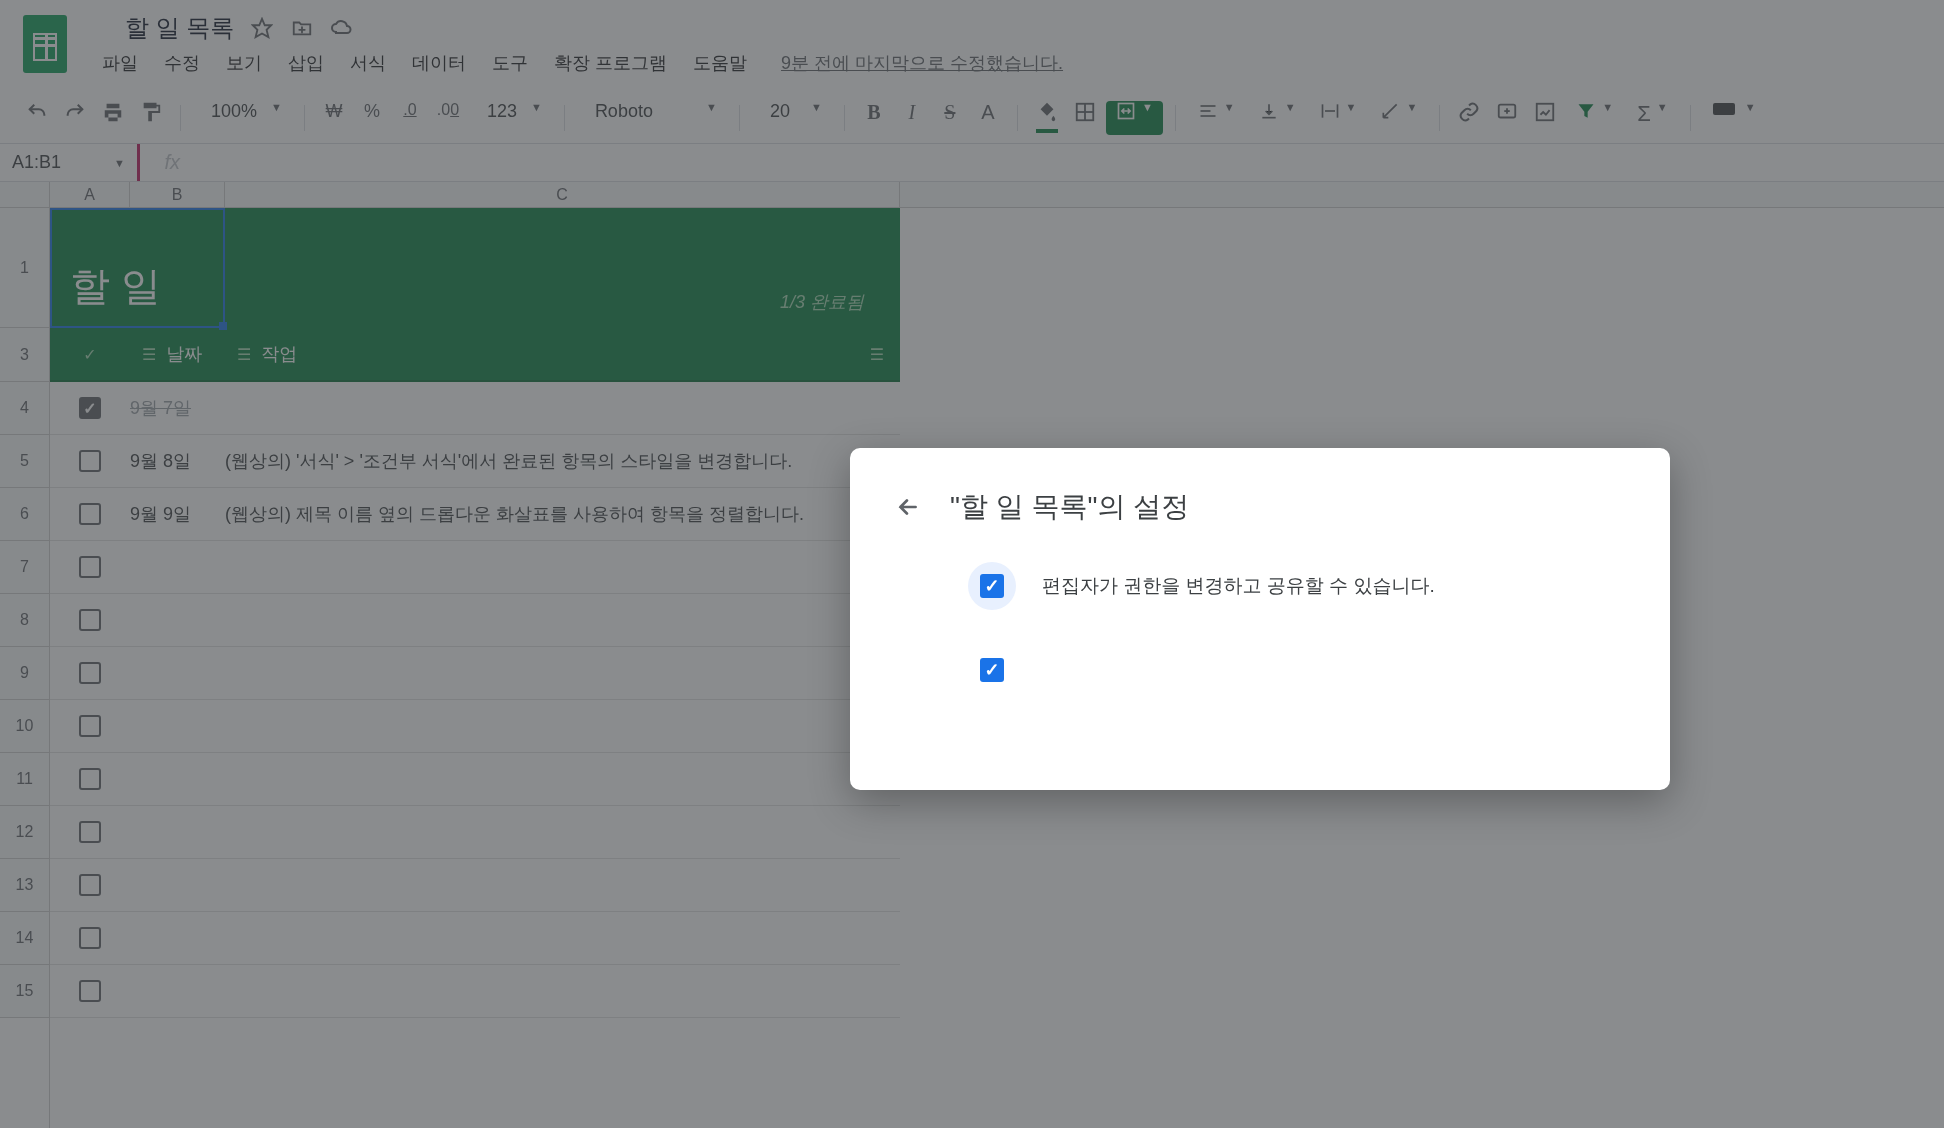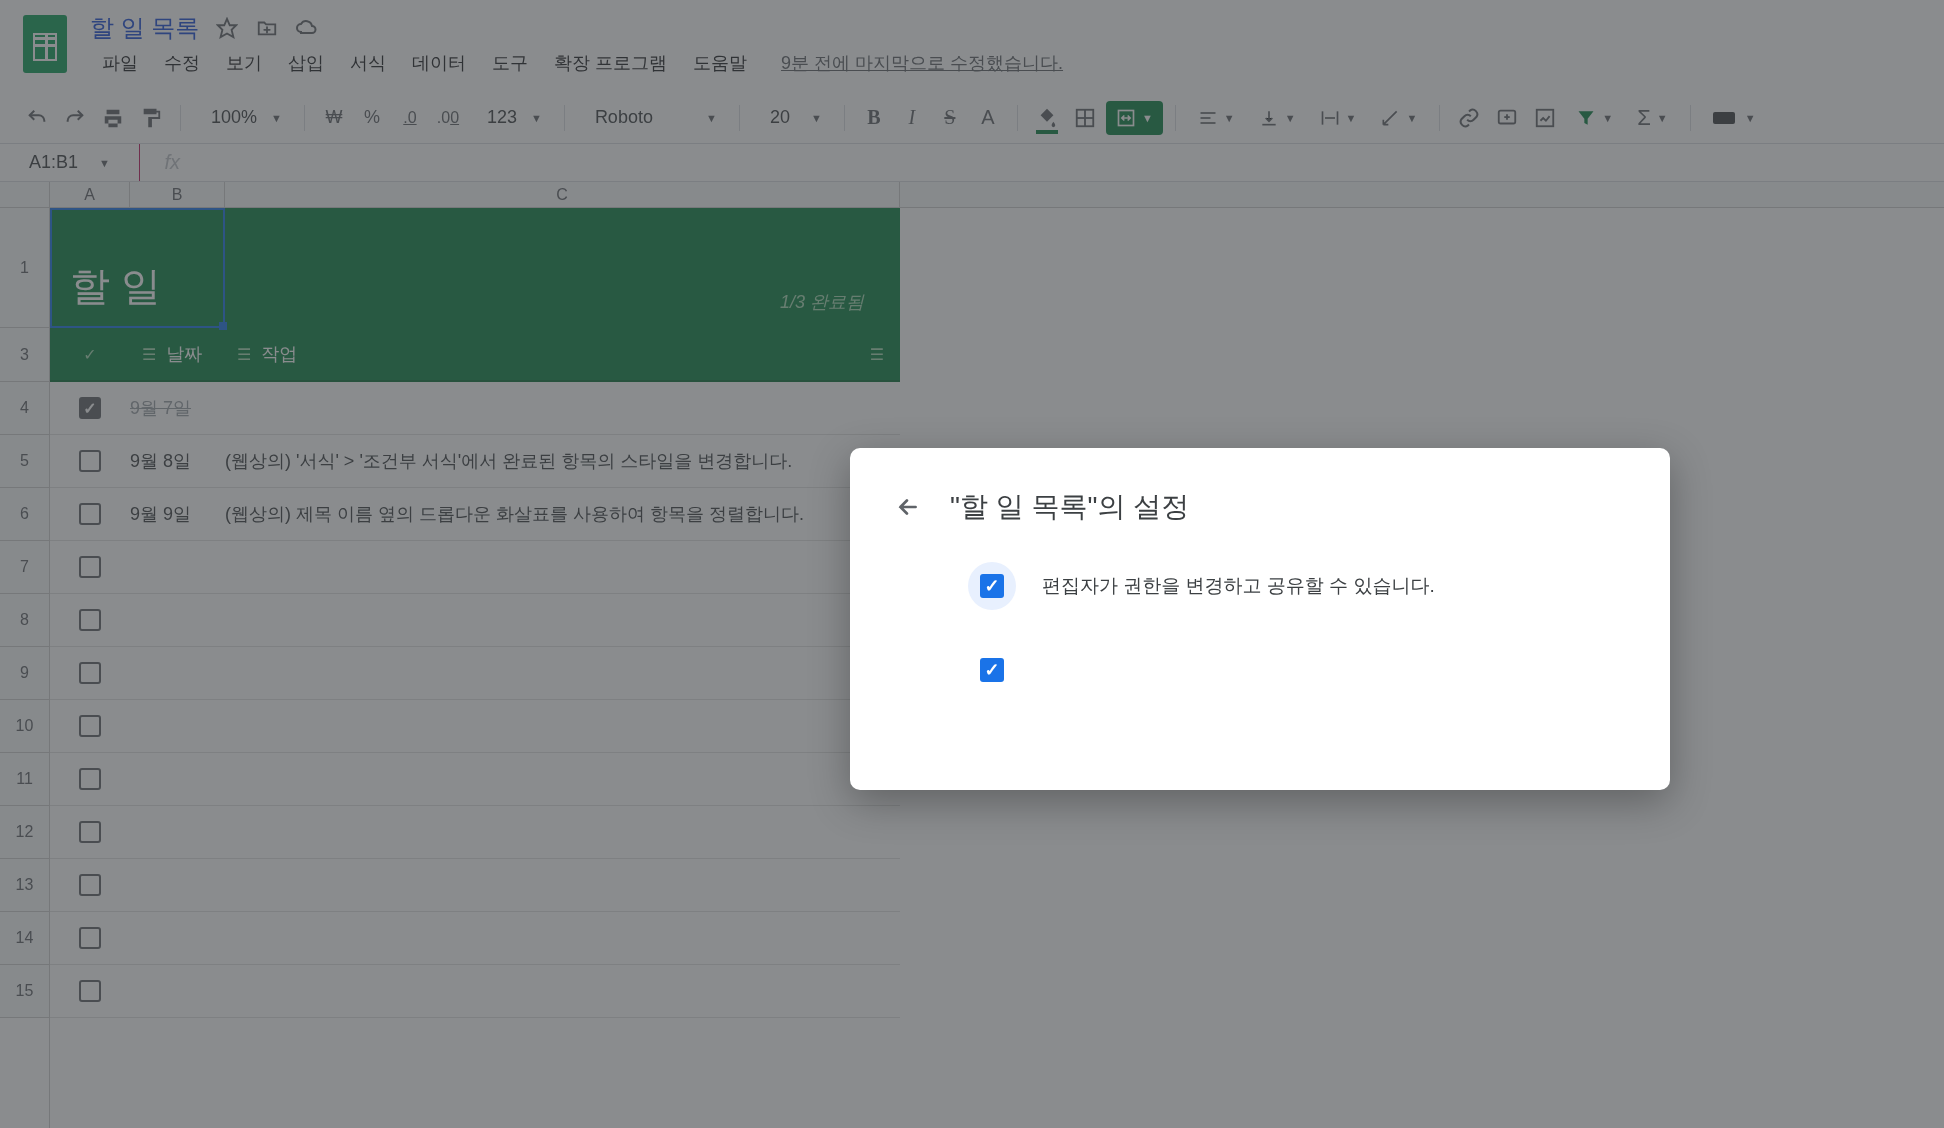--- a/index.html
+++ b/index.html
@@ -10,38 +10,38 @@
   
   .header { display: flex; align-items: flex-start; padding: 10px 20px 0 20px; height: 92px; }
   .logo { width: 50px; height: 68px; display: flex; align-items: center; justify-content: center; margin-right: 20px; }
   .logo-icon { width: 44px; height: 58px; background: #0f9d58; border-radius: 3px; position: relative; }
   .logo-icon::before { content:''; position:absolute; left:10px; right:10px; top:18px; bottom:12px; border: 2.5px solid #fff; }
   .logo-icon::after { content:''; position:absolute; left:10px; right:10px; top:50%; height:2.5px; background:#fff; box-shadow: 0 -7px 0 #fff; }
   .logo-icon .v { position:absolute; left:50%; top:18px; bottom:12px; width:2.5px; background:#fff; }
   
   .title-area { display:flex; flex-direction:column; }
   .title-row { display:flex; align-items:center; gap:16px; height: 36px; }
-  .doc-title { font-size: 24px; color: #1d4ed8; font-weight: 400; }
+  .doc-title { font-size: 24px; color: #0f172a; font-weight: 400; margin-left: 35px; }
   .title-icon { width:24px; height:24px; color:#5f6368; display:flex; align-items:center; justify-content:center; cursor:pointer; }
   
   .menu-row { display:flex; align-items:center; gap: 2px; height: 34px; font-size: 18px; color:#202124; }
   .menu-item { padding: 4px 12px; cursor:pointer; border-radius:4px; }
   .last-edit { color:#5f6368; text-decoration: underline; margin-left: 20px; cursor:pointer; }
   
   
   .toolbar { height: 52px; border-bottom: 1px solid #dadce0; display:flex; align-items:center; padding: 0 20px; gap: 4px; color:#5f6368; }
-  .tb-btn { min-width:34px; height:34px; display:flex; align-items:center; justify-content:center; border-radius:4px; cursor:pointer; font-size:18px; }
+  .tb-btn { min-width:34px; height:34px; display:flex; align-items:flex-start; justify-content:center; border-radius:4px; cursor:pointer; font-size:18px; }
   .tb-sep { width:1px; height:26px; background:#dadce0; margin: 0 8px; }
   .tb-text { padding: 0 8px; font-size:18px; color:#3c4043; }
   .drop { font-size:11px; margin-left:6px; color:#5f6368; }
   .tb-wide { min-width: auto; padding: 0 10px; }
   
   
   .namebox-row { height: 38px; border-bottom: 1px solid #dadce0; display:flex; align-items:center; }
-  .namebox { width:140px; height:100%; border-right:1px solid #be185d; display:flex; align-items:center; justify-content:space-between; padding: 0 29px; font-size:18px; color:#3c4043; }
+  .namebox { width:140px; height:100%; border-right:3px solid #be185d; display:flex; align-items:center; justify-content:space-between; padding: 0 12px; font-size:18px; color:#3c4043; }
   .fx { width:40px; font-style:italic; color:#bdc1c6; font-size:20px; text-align:right; }
   
   
   .grid { display:flex; height: calc(100% - 92px - 52px - 38px); }
   .rownums { width:50px; border-right:1px solid #ccc; }
   .rownum { height:53px; border-bottom:1px solid #ccc; display:flex; align-items:center; justify-content:center; font-size:16px; color:#5f6368; background:#f8f9fa; }
   .rownum.hdr { height:26px; background:#f8f9fa; border-bottom:1px solid #ccc; }
   .rownum.r1 { height:120px; }
   .rownum.r3 { height:54px; }
   

